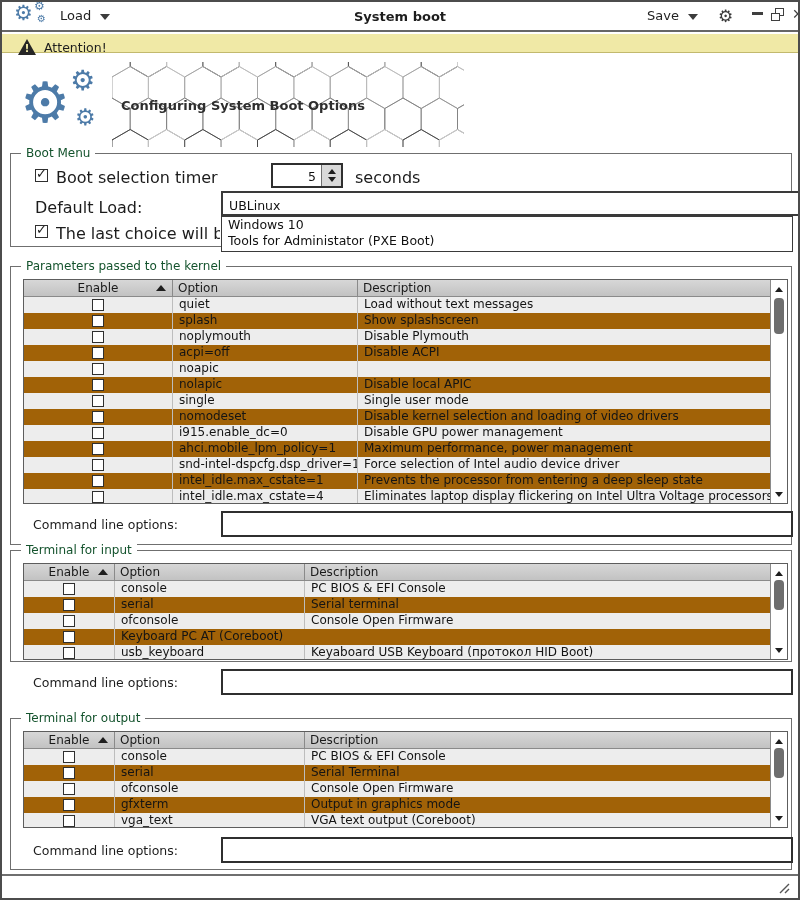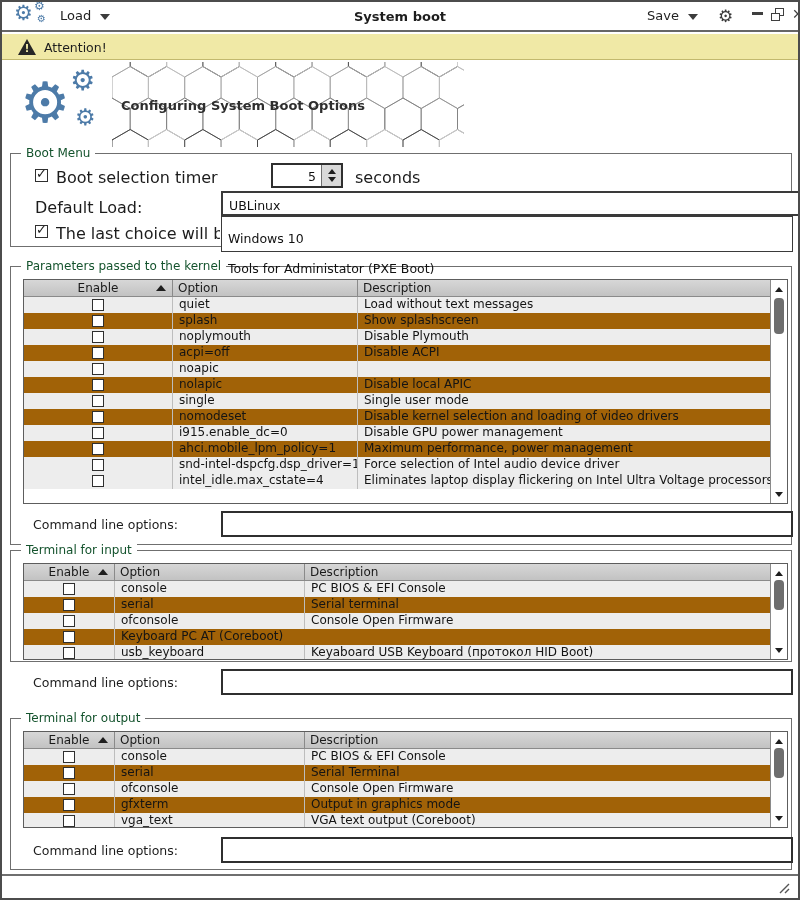--- a/index.html
+++ b/index.html
@@ -20,21 +20,21 @@
   .settings-gear { position: absolute; left: 716px; top: 4px; font-size: 17px; color: #3a3a3a; }
   .win-controls { position: absolute; left: 750px; top: 5px; display: flex; align-items: center; gap: 8px; }
   .btn-min { width: 11px; height: 14px; position: relative; }
   .btn-min::after { content: ""; position: absolute; left: 0; top: 5px; width: 11px; height: 3px; background: #3f3f3f; }
   .btn-max { width: 13px; height: 13px; position: relative; }
   .btn-max .back { position: absolute; right: 0; top: 0; width: 9px; height: 8px; border: 1.5px solid #3f3f3f; }
   .btn-max .front { position: absolute; left: 0; bottom: 0; width: 9px; height: 8px; border: 1.5px solid #3f3f3f; background: #fff; }
   .btn-close { font-size: 14px; color: #3f3f3f; line-height: 14px; }
 
   
-  .attention { position: absolute; left: 0; top: 32px; width: 100%; height: 26px; background: #f0e9a6; border-bottom: 1px solid #c2b96e; }
+  .attention { position: absolute; left: 0; top: 32px; width: 100%; height: 19px; background: #f0e9a6; border-bottom: 1px solid #c2b96e; }
   .warn-icon { position: absolute; left: 16px; top: 5px; width: 0; height: 0; border-left: 9px solid transparent; border-right: 9px solid transparent; border-bottom: 16px solid #262626; }
   .warn-icon::after { content: "!"; position: absolute; left: -2.5px; top: 3px; color: #f0e9a6; font-size: 11px; font-weight: bold; }
   .attention-label { position: absolute; left: 42px; top: 6px; font-size: 12.5px; color: #1e1e1e; }
 
   
   .banner { position: absolute; left: 0; top: 60px; width: 100%; height: 85px; background: #fff; overflow: hidden; }
   .hex-svg { position: absolute; left: 110px; top: 0; }
   .banner-gears { position: absolute; left: 18px; top: 6px; width: 95px; height: 75px; color: #4d7ba8; }
   .banner-gears .g1 { position: absolute; left: 0px; top: 2px; font-size: 56px; }
   .banner-gears .g2 { position: absolute; left: 50px; top: -4px; font-size: 28px; }
@@ -60,21 +60,21 @@
   .spin-btns { width: 20px; background: #d9d9d9; border-left: 1px solid #707070; display: flex; flex-direction: column; align-items: center; justify-content: center; gap: 3px; }
   .tri-up { width: 0; height: 0; border-left: 4px solid transparent; border-right: 4px solid transparent; border-bottom: 5px solid #1e1e1e; }
   .tri-dn { width: 0; height: 0; border-left: 4px solid transparent; border-right: 4px solid transparent; border-top: 5px solid #1e1e1e; }
   .lbl-seconds { position: absolute; left: 344px; top: 14px; }
   .lbl-default { position: absolute; left: 24px; top: 44px; }
   .combo { position: absolute; left: 210px; top: 37px; width: 663px; height: 25px; border: 2px solid #3a3a3a; background: #fff; display: flex; align-items: center; }
   .combo-val { flex: 1; font-size: 12.5px; color: #111; padding: 4px 0 0 6px; }
   .combo-btn { width: 27px; background: #d9d9d9; border-left: 1px solid #707070; display: flex; align-items: center; justify-content: center; }
   .combo-btn .tri-dn { border-left-width: 5px; border-right-width: 5px; border-top-width: 6px; }
   .combo-popup { position: absolute; left: 210px; top: 62px; width: 572px; height: 36px; background: #fff; border: 1.5px solid #3a3a3a; z-index: 5; }
-  .popup-item { height: 16px; font-size: 12.5px; color: #111; padding-left: 6px; line-height: 16px; white-space: nowrap; margin-top: 14px; }
+  .popup-item { height: 16px; font-size: 12.5px; color: #111; padding-left: 6px; line-height: 16px; white-space: nowrap; }
   .cb-last { position: absolute; left: 24px; top: 71px; }
   .lbl-last { position: absolute; left: 45px; top: 70px; width: 164px; overflow: hidden; }
 
   
   .table { position: absolute; left: 12px; top: 12px; width: 765px; border: 1px solid #5d5d5d; background: #fff; }
   .k-table { height: 225px; }
   .t-table { height: 97px; }
   .thead { display: flex; height: 17px; background: linear-gradient(#d7d7d7, #c2c2c2); border-bottom: 1px solid #8a8a8a; }
   .th { font-size: 12px; color: #1a1a1a; border-right: 1px solid #8a8a8a; display: flex; align-items: center; padding: 0 5px; position: relative; }
   .th:last-child { border-right: none; }
@@ -318,20 +318,27 @@
             <div class="td td-option">ahci.mobile_lpm_policy=1</div>
             <div class="td td-desc">Maximum performance, power management</div>
           </div>
           <div class="trow odd">
             <div class="td td-enable">
               <span class="cb"></span>
             </div>
             <div class="td td-option">snd-intel-dspcfg.dsp_driver=1</div>
             <div class="td td-desc">Force selection of Intel audio device driver</div>
           </div>
+          <div class="trow even">
+            <div class="td td-enable">
+              <span class="cb"></span>
+            </div>
+            <div class="td td-option">intel_idle.max_cstate=1</div>
+            <div class="td td-desc">Prevents the processor from entering a deep sleep state</div>
+          </div>
           <div class="trow odd">
             <div class="td td-enable">
               <span class="cb"></span>
             </div>
             <div class="td td-option">intel_idle.max_cstate=4</div>
             <div class="td td-desc">Eliminates laptop display flickering on Intel Ultra Voltage processors</div>
           </div>
         </div>
       <div class="vscroll">
         <div class="sbtn up">

